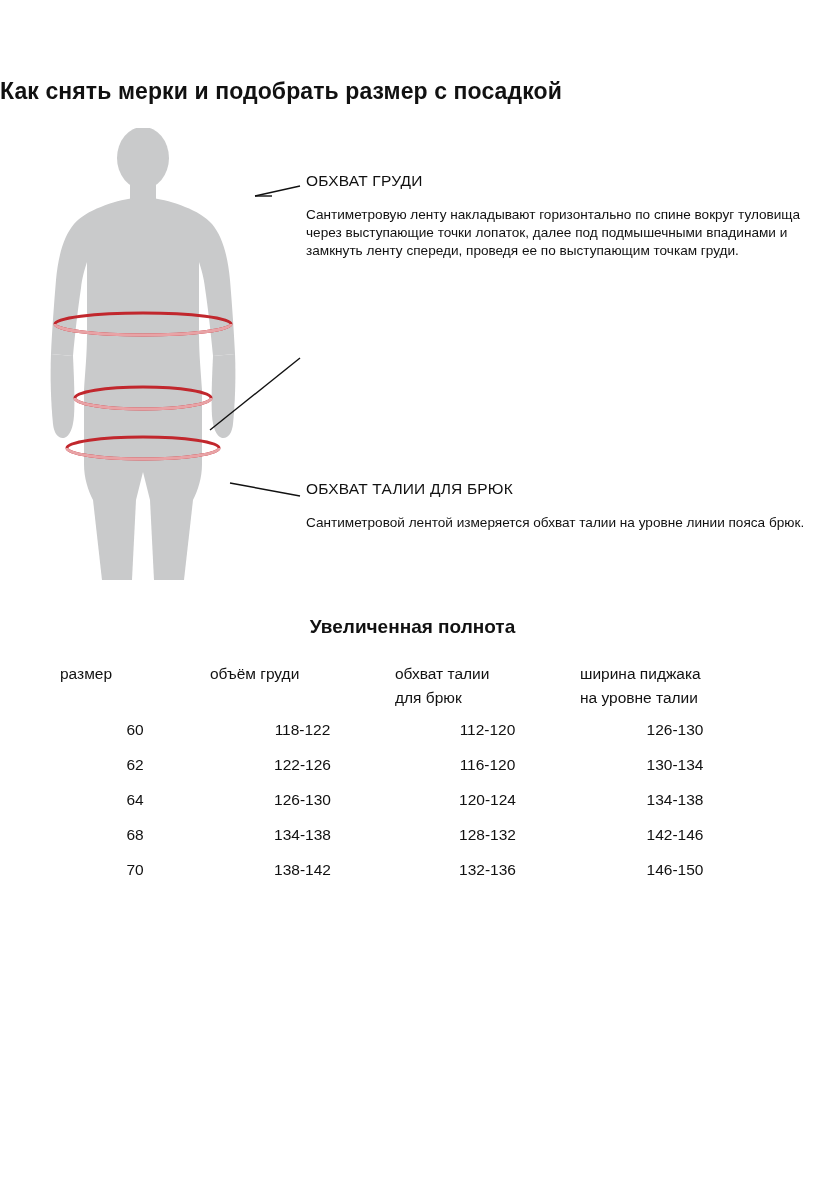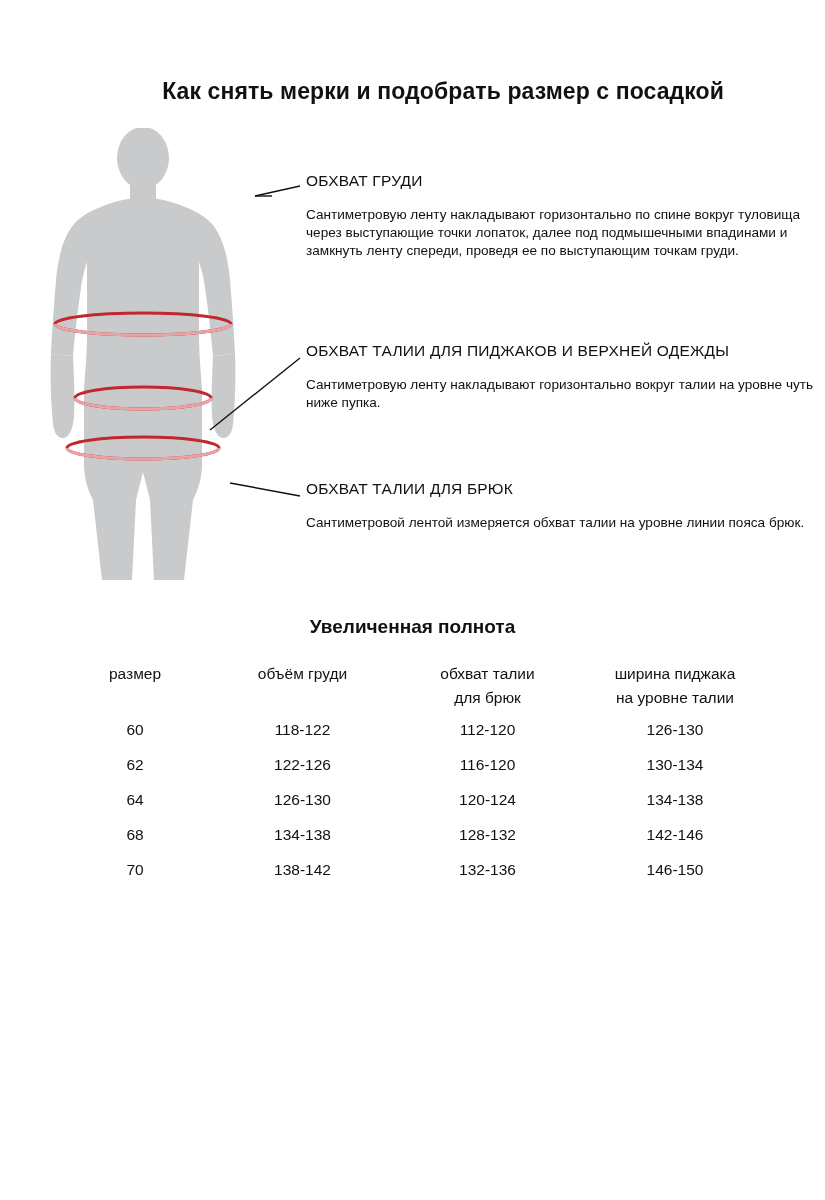--- a/index.html
+++ b/index.html
@@ -18,21 +18,21 @@
   .page {
     position: relative;
     width: 825px;
     height: 1200px;
   }
   .title {
     position: absolute;
     top: 78px;
     left: 0;
     width: 724px;
-    text-align: right;
+    text-align: left;
     font-size: 23px;
     font-weight: bold;
     color: #111;
     letter-spacing: 0.1px;
   }
   
   .figure {
     position: absolute;
     left: 30px;
     top: 128px;
@@ -82,21 +82,21 @@
     top: 660px;
     left: 60px;
     width: 710px;
     border-collapse: collapse;
     font-size: 15.5px;
     color: #111;
   }
   table.sizes th {
     font-weight: normal;
     padding: 2px 0 2px 0;
-    text-align: center;
+    text-align: left;
     vertical-align: top;
     line-height: 1.55;
   }
   table.sizes th .sub {
     display: block;
     font-weight: normal;
   }
   table.sizes td {
     text-align: center;
     padding: 8.5px 0;
@@ -176,24 +176,20 @@
     <line x1="255" y1="196" x2="272" y2="196" stroke="#111" stroke-width="1.4"></line>
     <line x1="210" y1="430" x2="300" y2="358" stroke="#111" stroke-width="1.4"></line>
     <line x1="230" y1="483" x2="300" y2="496" stroke="#111" stroke-width="1.4"></line>
   </svg>
 
   <div class="callout" id="callout-chest">
     <div class="head">ОБХВАТ ГРУДИ</div>
     <div class="body">Сантиметровую ленту накладывают горизонтально по спине вокруг туловища через выступающие точки лопаток, далее под подмышечными впадинами и замкнуть ленту спереди, проведя ее по выступающим точкам груди.</div>
   </div>
 
-  <div class="callout" id="callout-jacket-waist">
-    <div class="head">ОБХВАТ ТАЛИИ ДЛЯ ПИДЖАКОВ И ВЕРХНЕЙ ОДЕЖДЫ</div>
-    <div class="body">Сантиметровую  ленту накладывают горизонтально вокруг талии на уровне чуть ниже пупка.</div>
-  </div>
 
   <div class="callout" id="callout-trouser-waist">
     <div class="head">ОБХВАТ ТАЛИИ ДЛЯ БРЮК</div>
     <div class="body">Сантиметровой лентой измеряется обхват талии на уровне линии пояса брюк.</div>
   </div>
 
   <div class="table-title">Увеличенная полнота</div>
 
   <table class="sizes">
     <colgroup>

